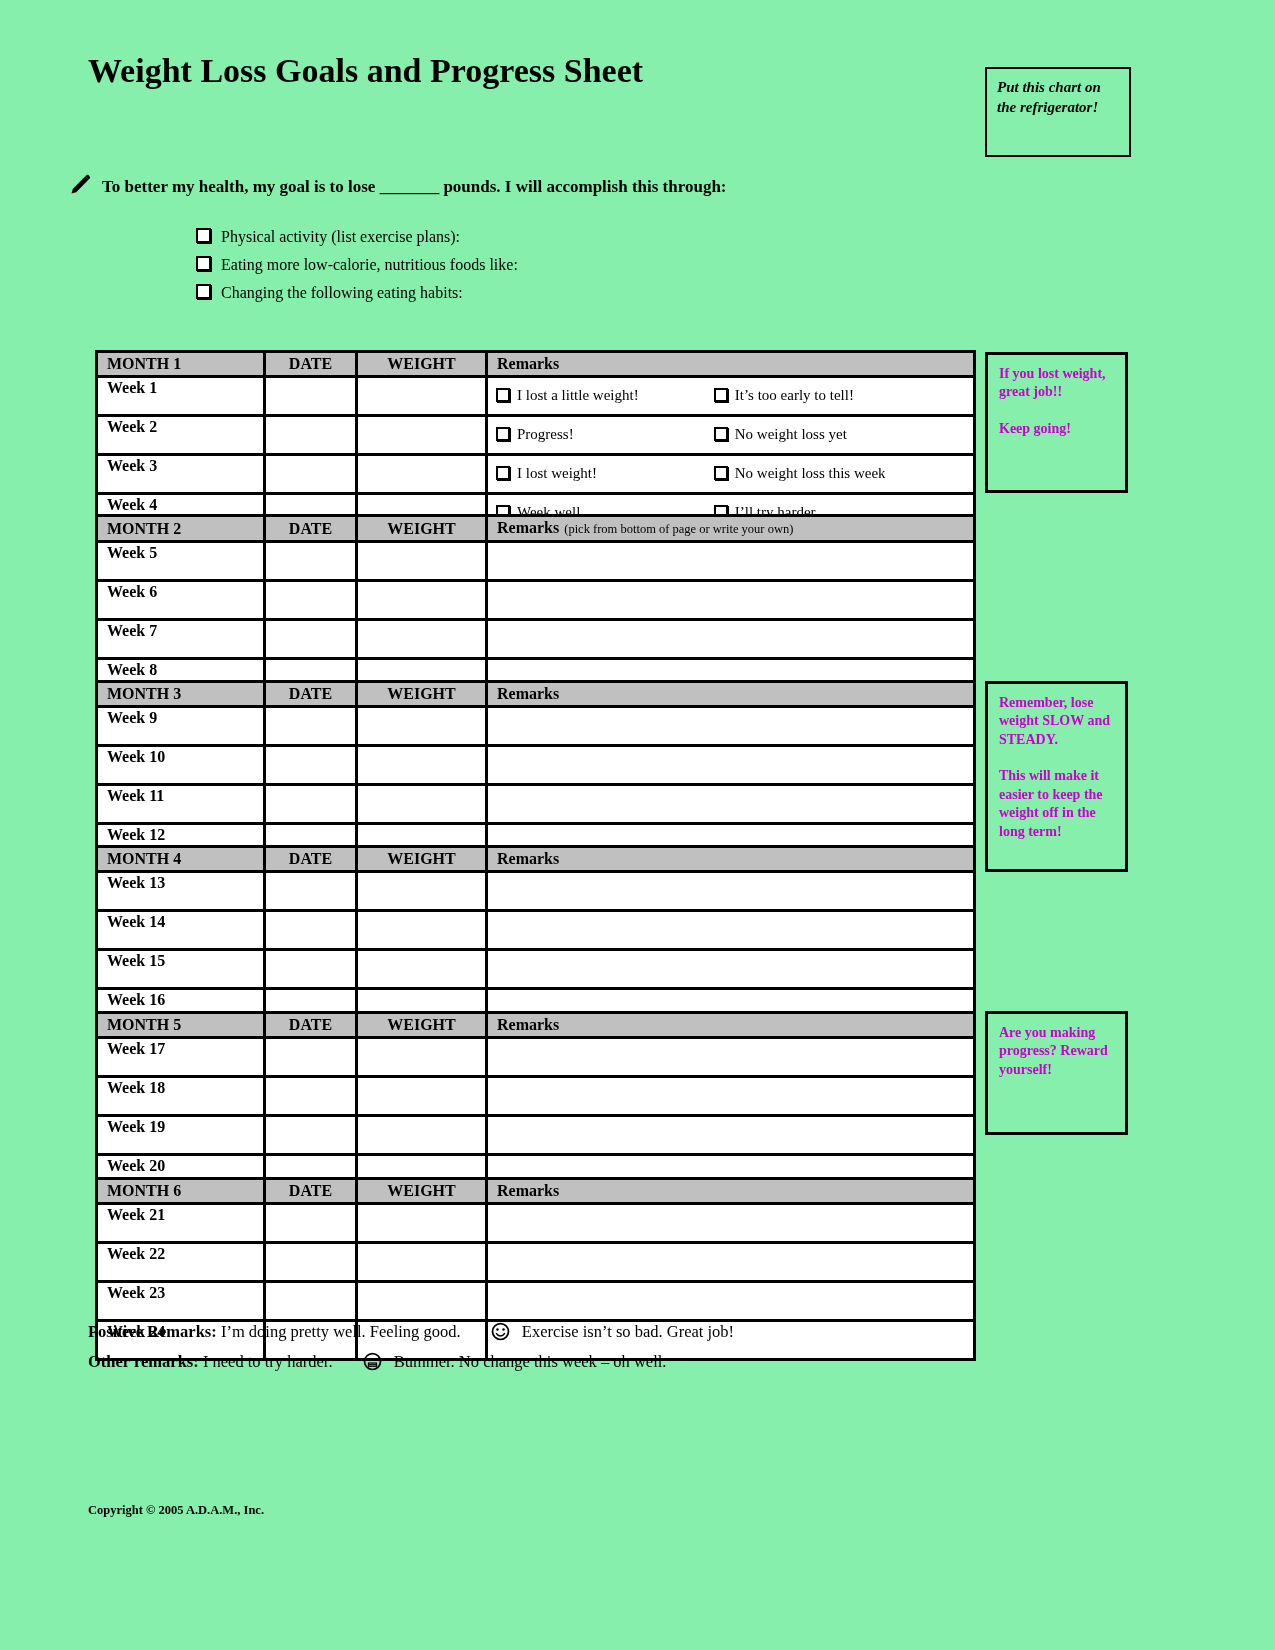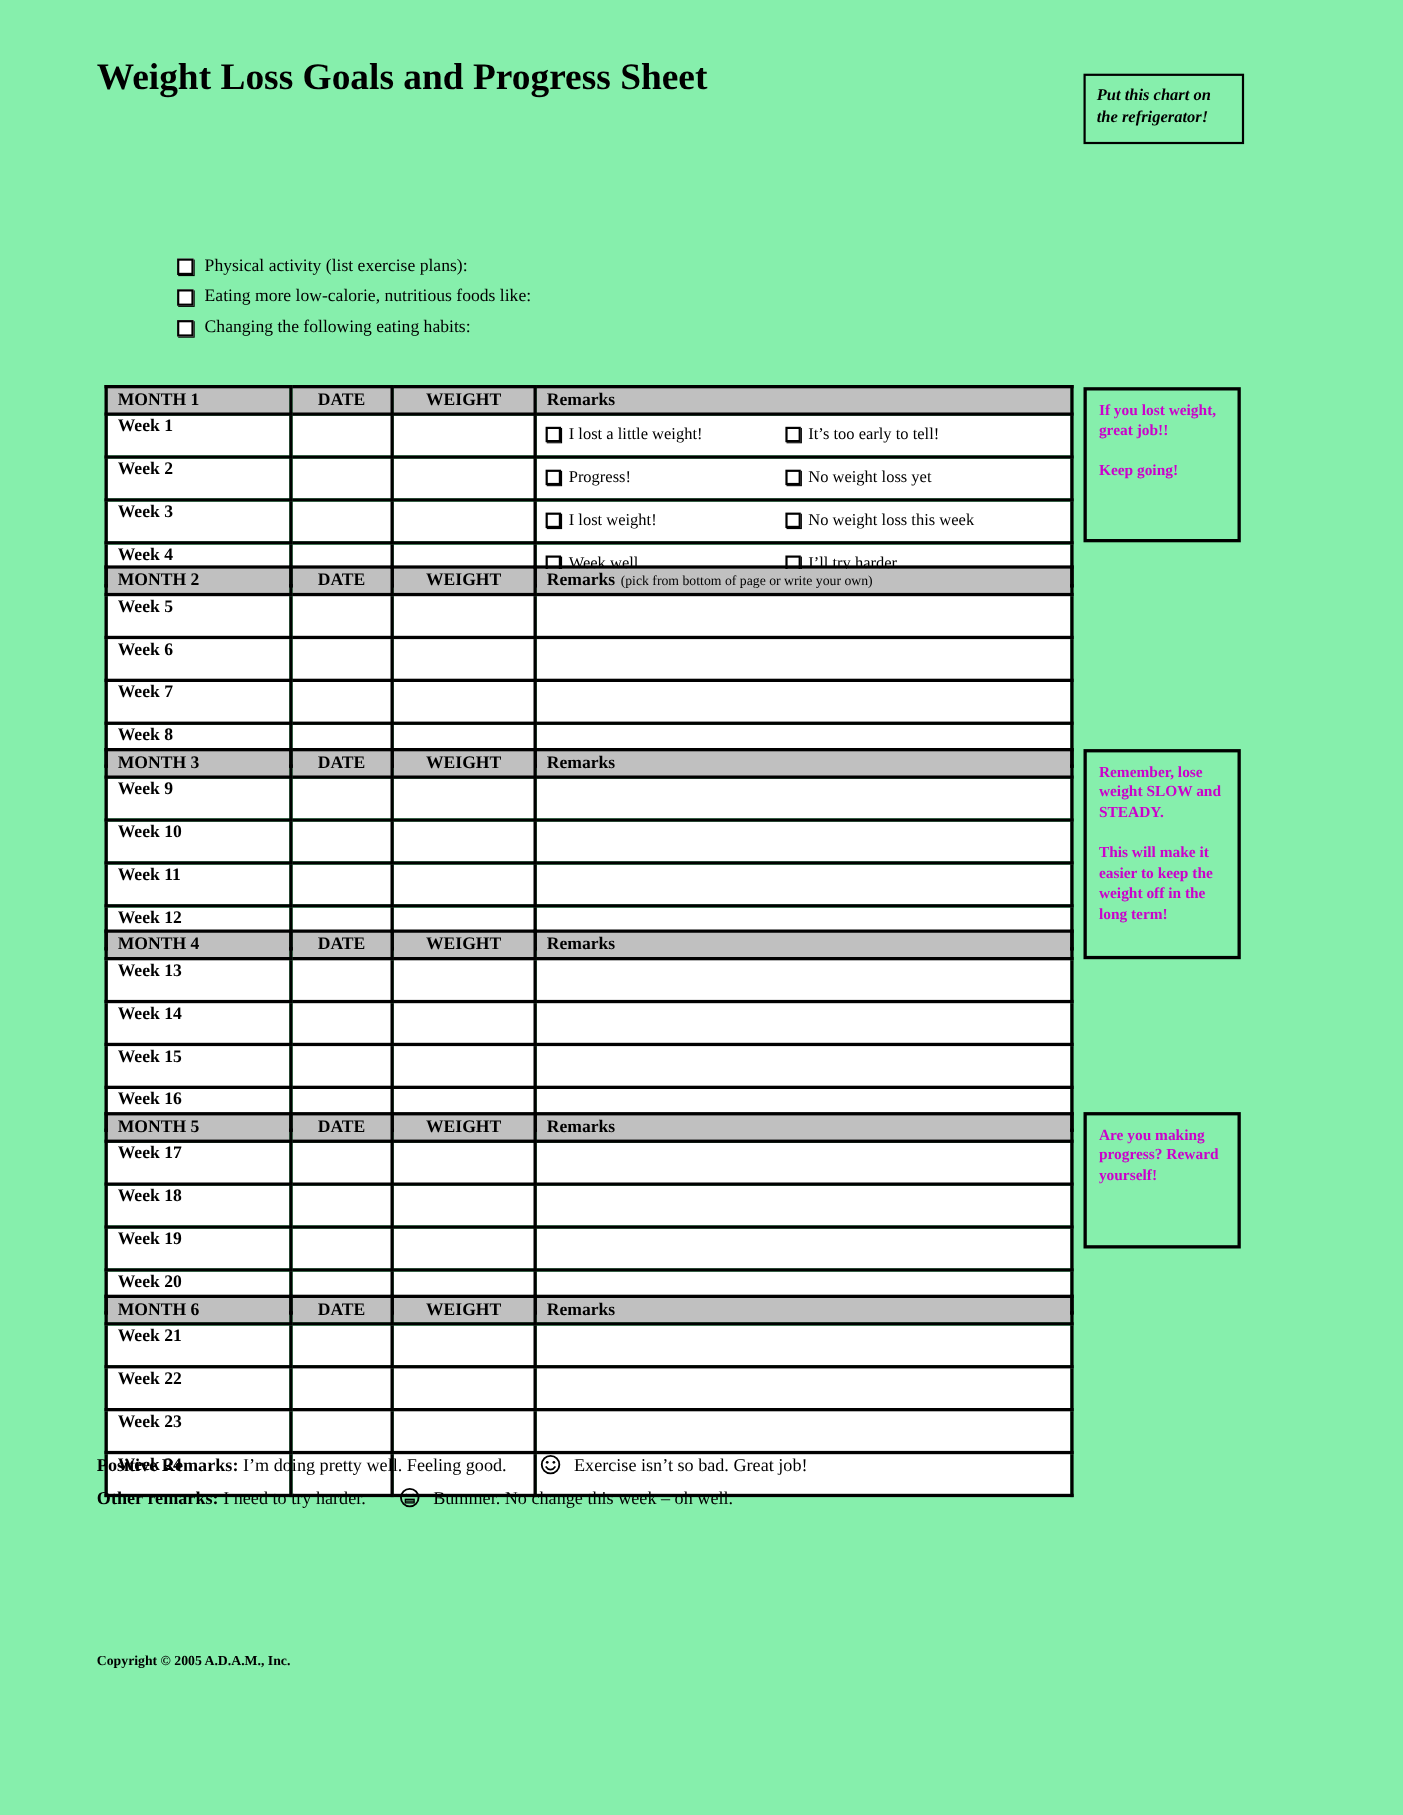--- a/index.html
+++ b/index.html
@@ -5,32 +5,32 @@
   html,body { margin:0; padding:0; background:#ffffff; }
   .page {
     position:relative; width:1275px; height:1650px; background:#86efac;
     font-family:Liberation Serif, serif; color:#000; overflow:hidden;
   }
   .title {
     position:absolute; left:88px; top:52px;
     font-size:34px; font-weight:bold; letter-spacing:0;
   }
   .fridge-box {
-    position:absolute; left:985px; top:67px; width:146px; height:64px;
+    position:absolute; left:985px; top:67px; width:146px; height:90px;
     border:2px solid #000; box-sizing:border-box; padding:8px 10px;
     font-size:15px; font-weight:bold; font-style:italic; line-height:1.35;
   }
   .goal-line {
     position:absolute; left:66px; top:172px; width:900px;
     font-size:17px; font-weight:bold; display:flex; align-items:center;
   }
   .goal-line .pencil { margin-right:6px; flex:none; }
   .goal-text { white-space:nowrap; }
   .checklist { position:absolute; left:161px; top:228px; font-size:16px; }
-  .check-item { display:flex; align-items:center; height:28px; }
+  .check-item { display:flex; align-items:flex-start; height:28px;margin-left:35px; }
   .cb {
     display:inline-block; width:11px; height:11px; border:2px solid #000;
     background:#fff; margin-right:10px; flex:none;
     box-shadow:1px 1px 0 #000;
   }
   .cb.small { width:10px; height:10px; margin-right:7px; }
   table.month-table {
     position:absolute; left:95px; width:881px;
     border-collapse:collapse; table-layout:fixed;
   }
@@ -67,20 +67,31 @@
 <body>
 
 <div class="page">
 
   <div class="title">Weight Loss Goals and Progress Sheet</div>
 
   <div class="fridge-box">
     <span>Put this chart on the refrigerator!</span>
   </div>
 
+  <div class="goal-line">
+    <span class="pencil">
+      <svg width="30" height="24" viewBox="0 0 24 24">
+          <path fill="#000" d="M2.5 21.5l1.3-4.6L16.4 4.3l3.3 3.3L7.1 20.2z"></path>
+          <path fill="#000" d="M17.4 3.3c.6-.6 1.6-.6 2.2 0l1.1 1.1c.6.6.6 1.6 0 2.2l-.9.9-3.3-3.3z"></path>
+        </svg>
+    </span>
+    <span class="goal-text">To better my health, my goal is to lose</span>&nbsp;
+    <span class="goal-text">_______</span>&nbsp;
+    <span class="goal-text">pounds. I will accomplish this through:</span>
+  </div>
 
   <div class="checklist">
     <div class="check-item">
       <span class="cb"></span>
       <span>Physical activity (list exercise plans):</span>
     </div>
     <div class="check-item">
       <span class="cb"></span>
       <span>Eating more low-calorie, nutritious foods like:</span>
     </div>

